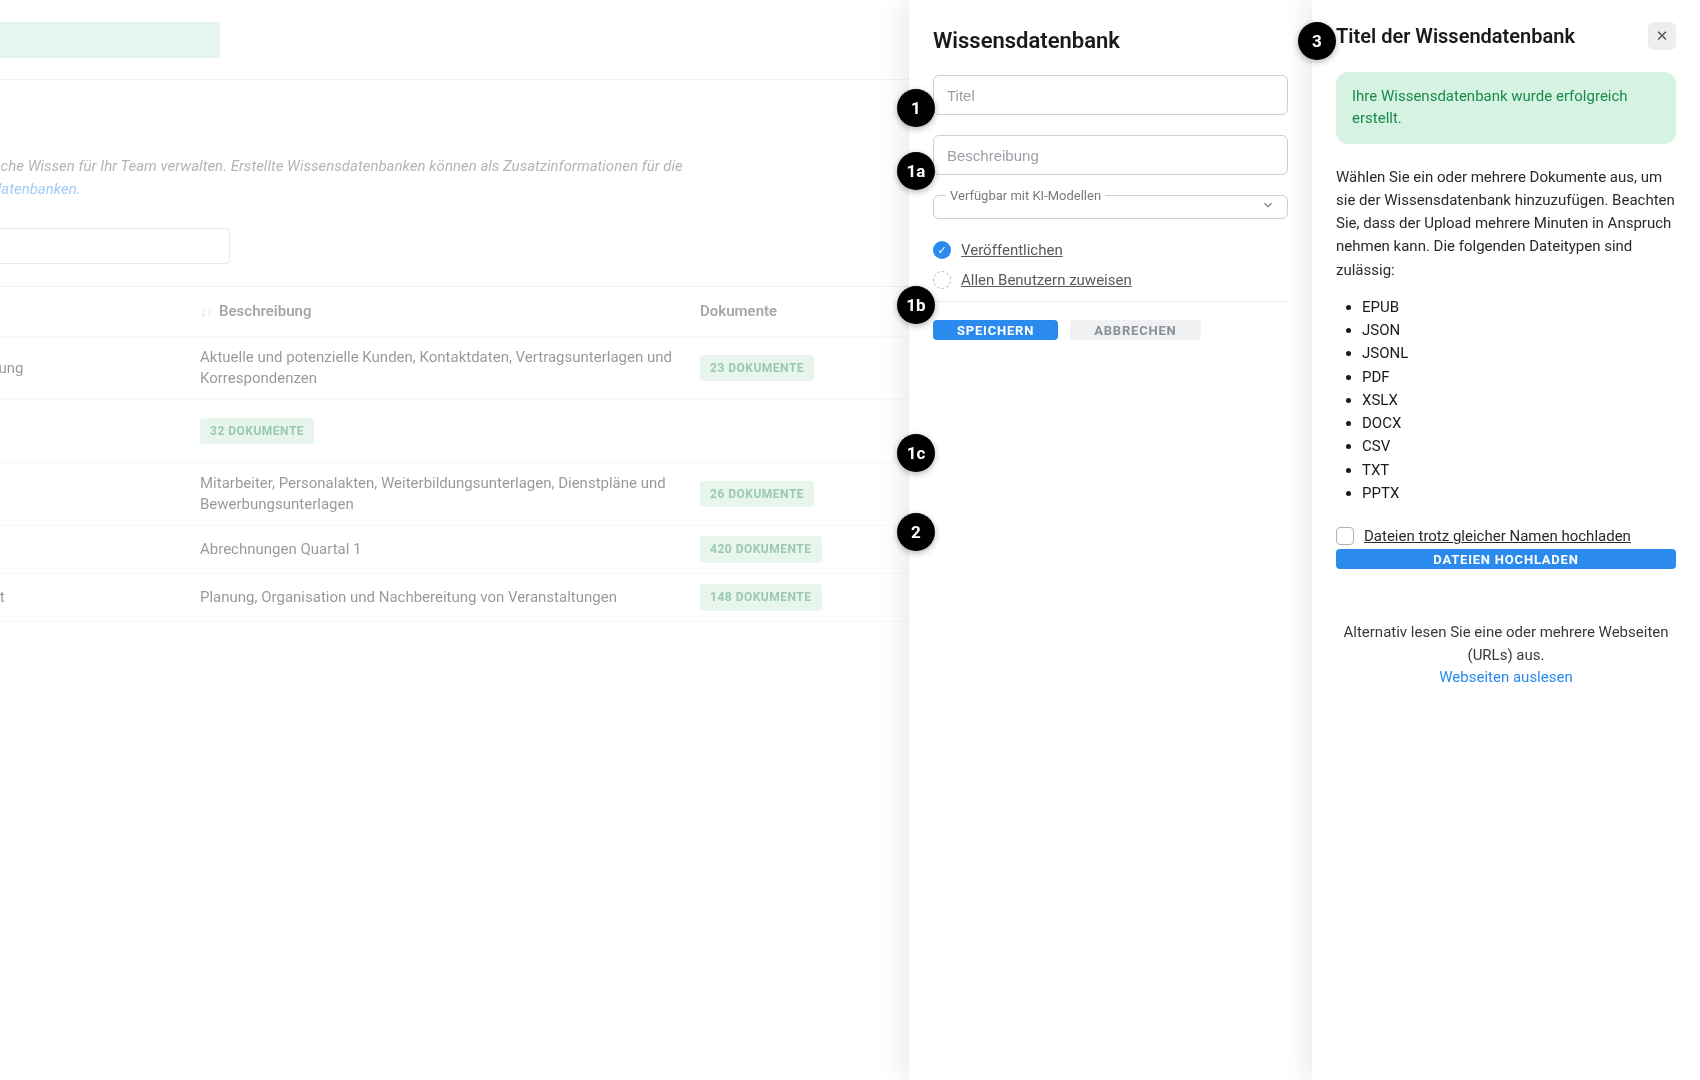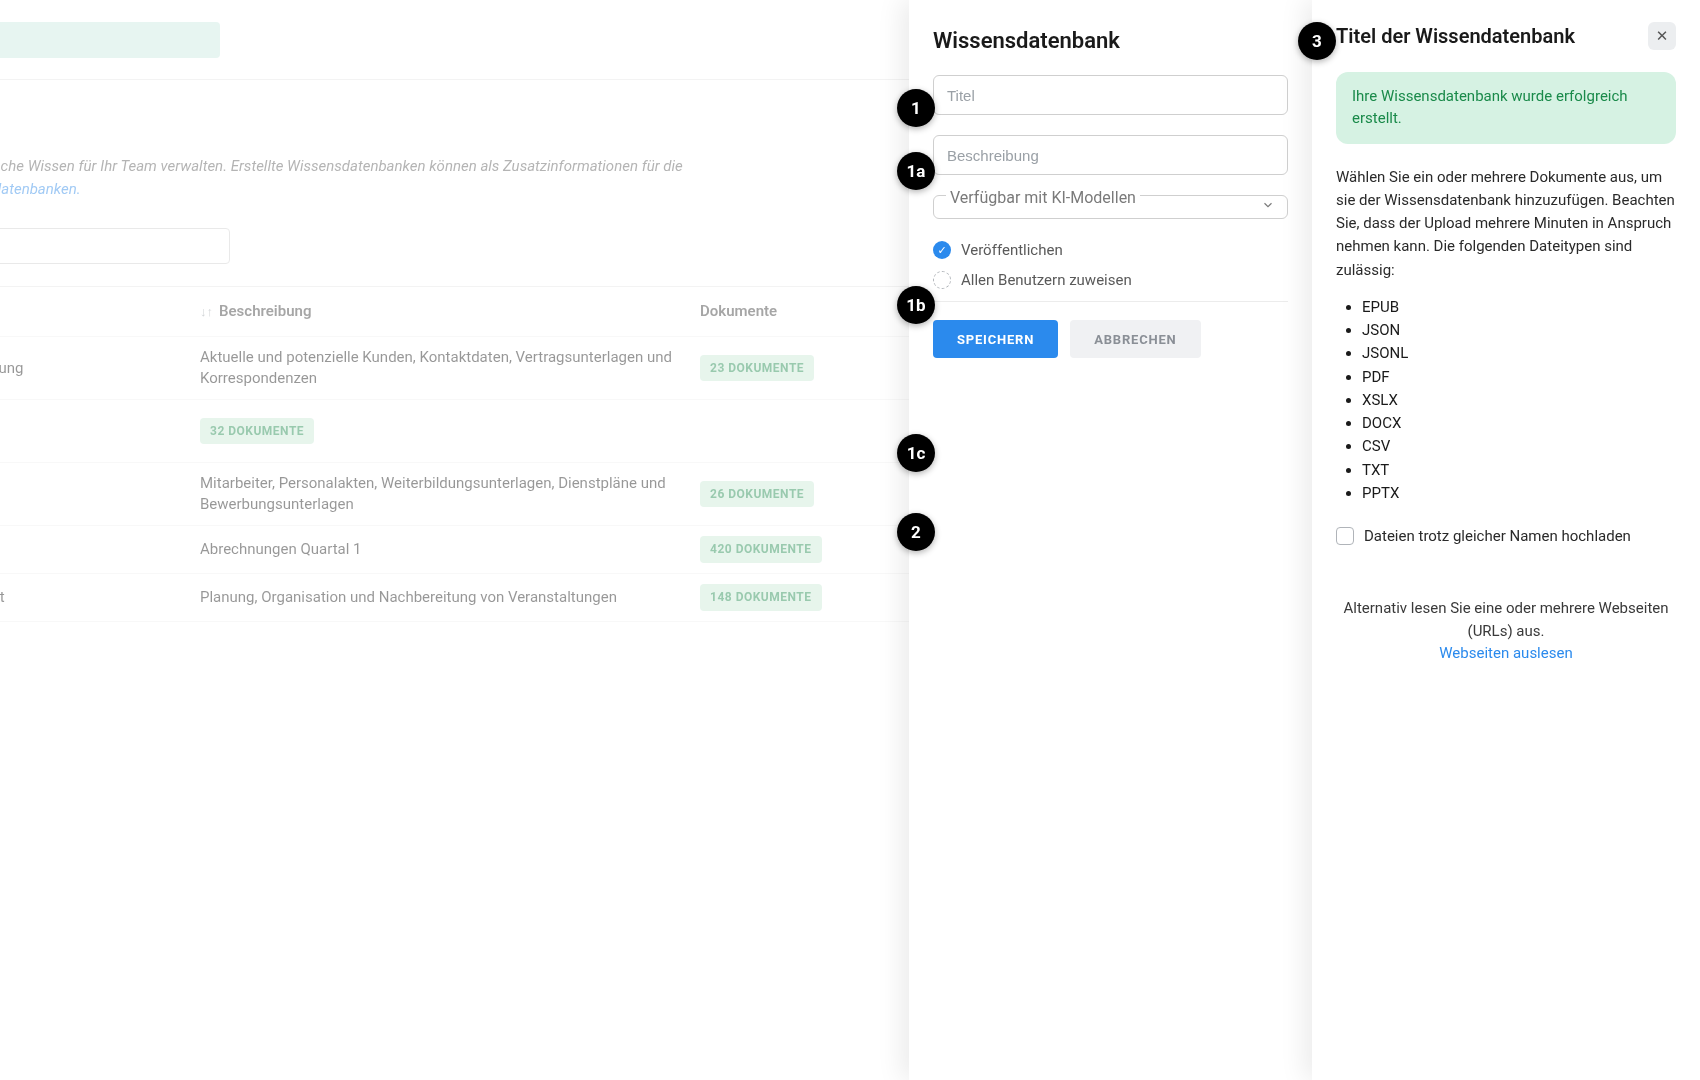--- a/index.html
+++ b/index.html
@@ -36,37 +36,37 @@
 
 .panel-title { font-size:22px; font-weight:600; margin-bottom:22px; }
 .panel-title-row { display:flex; align-items:center; justify-content:space-between; margin-bottom:22px; }
 .close-btn { width:28px; height:28px; border-radius:6px; background:#eceef0; display:flex; align-items:center; justify-content:center; color:#555; cursor:pointer; font-size:15px; }
 
 .text-input { width:100%; height:40px; border:1px solid #cfcfcf; border-radius:6px; padding:0 13px; font-size:15px; margin-bottom:20px; }
 .text-input::placeholder { color:#9aa0a6; }
 
 
 .model-field { border:1px solid #cfcfcf; border-radius:6px; padding:10px 12px 12px; position:relative; margin-bottom:22px; }
-.model-legend { position:absolute; top:-8px; left:12px; background:#fff; padding:0 4px; font-size:16px; color:#7a7a7a; }
+.model-legend { position:absolute; top:-8px; left:12px; background:#fff; padding:0 4px; font-size:13px; color:#7a7a7a; }
 .model-tags { display:flex; flex-wrap:wrap; gap:8px; padding-right:24px; }
 .model-tag { background:#f0f1f3; border-radius:14px; padding:5px 11px; font-size:13px; color:#3a3a3a; }
 .model-chevron { position:absolute; right:12px; top:50%; transform:translateY(-50%); color:#7a7a7a; cursor:pointer; }
 
 
 .check-row { display:flex; align-items:center; gap:10px; margin-bottom:12px; }
 .check-circle { width:18px; height:18px; border-radius:50%; display:flex; align-items:center; justify-content:center; font-size:11px; flex-shrink:0; }
 .check-on { background:#2b8aed; color:#fff; }
 .check-dashed { border:1.5px dashed #b0b4b9; background:#fff; }
-.check-label { color:#5a5a5a; font-size:15px; }
+.check-label { color:#5a5a5a; font-size:15px;text-decoration:underline; }
 
 .divider { height:1px; background:#ececec; margin:6px 0 18px; }
 
 
 .btn-row { display:flex; gap:12px; }
-.btn { height:38px; border-radius:4px; display:flex; align-items:center; justify-content:center; padding:0 24px; font-size:13px; font-weight:700; letter-spacing:0.8px; cursor:pointer; }
+.btn { height:20px; border-radius:4px; display:flex; align-items:center; justify-content:center; padding:0 24px; font-size:13px; font-weight:700; letter-spacing:0.8px; cursor:pointer; }
 .btn-primary { background:#2b8aed; color:#fff; }
 .btn-secondary { background:#f0f1f3; color:#8a8f96;text-align:right; }
 .btn-block { width:100%; }
 
 .success-banner { background:#d6f2e3; color:#1a8a4a; border-radius:12px; padding:14px 16px; font-size:15px; line-height:1.45; margin-bottom:22px; }
 
 .right-text { font-size:15px; line-height:1.55; color:#2a2a2a; margin-bottom:14px; }
 .right-list { list-style:disc; padding-left:26px; margin-bottom:22px; }
 .right-list li { font-size:15px; line-height:1.55; }
 
@@ -190,18 +190,19 @@
       <li>CSV</li>
       <li>TXT</li>
       <li>PPTX</li>
     </ul>
 
   <div class="square-check-row">
     <div class="square-check"></div>
     <div class="check-label" style="color:#2a2a2a;">Dateien trotz gleicher Namen hochladen</div>
   </div>
 
+  <div class="btn btn-primary btn-block">DATEIEN HOCHLADEN</div>
 
   <div class="alt-text">
     <span>Alternativ lesen Sie eine oder mehrere Webseiten (URLs) aus.</span><br>
     <span class="alt-link">Webseiten auslesen</span>
   </div>
 </div>
 
 </body></html>

